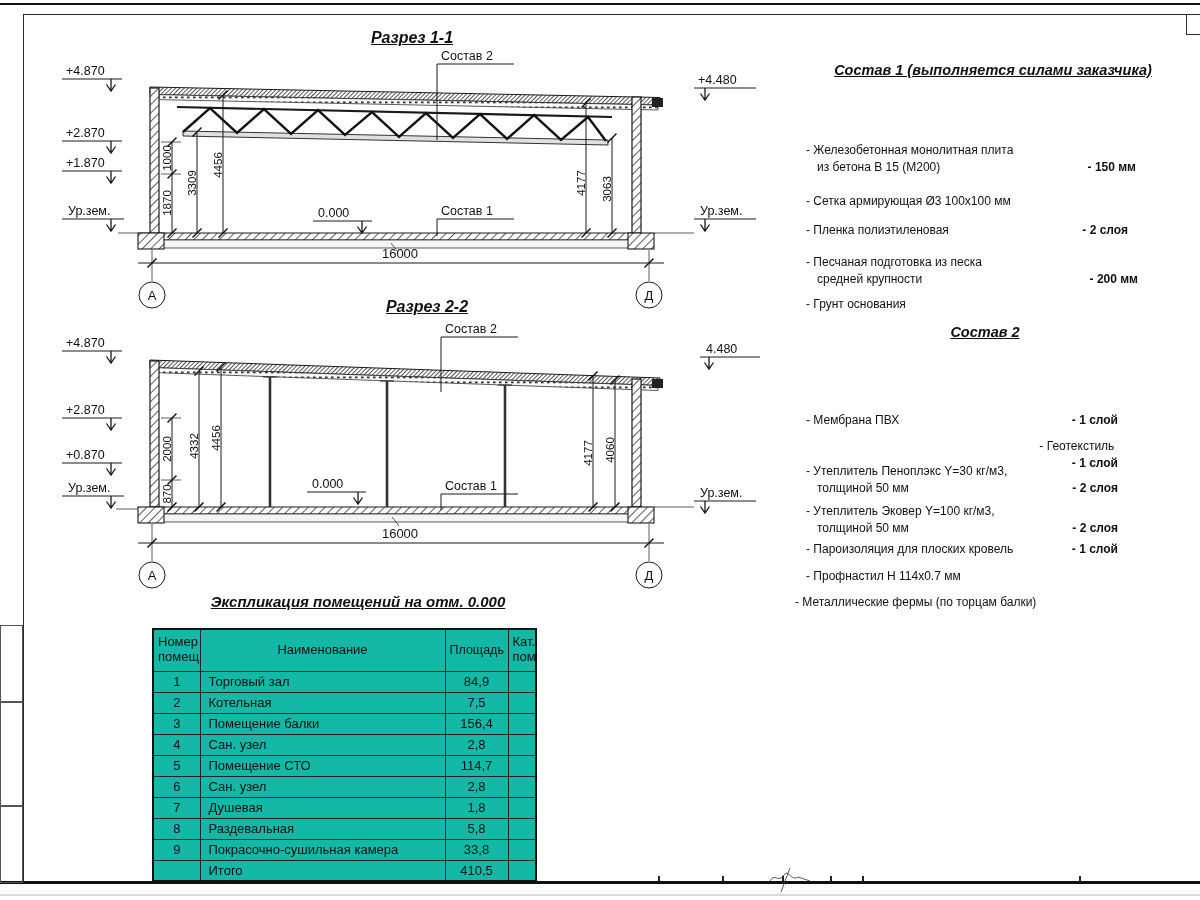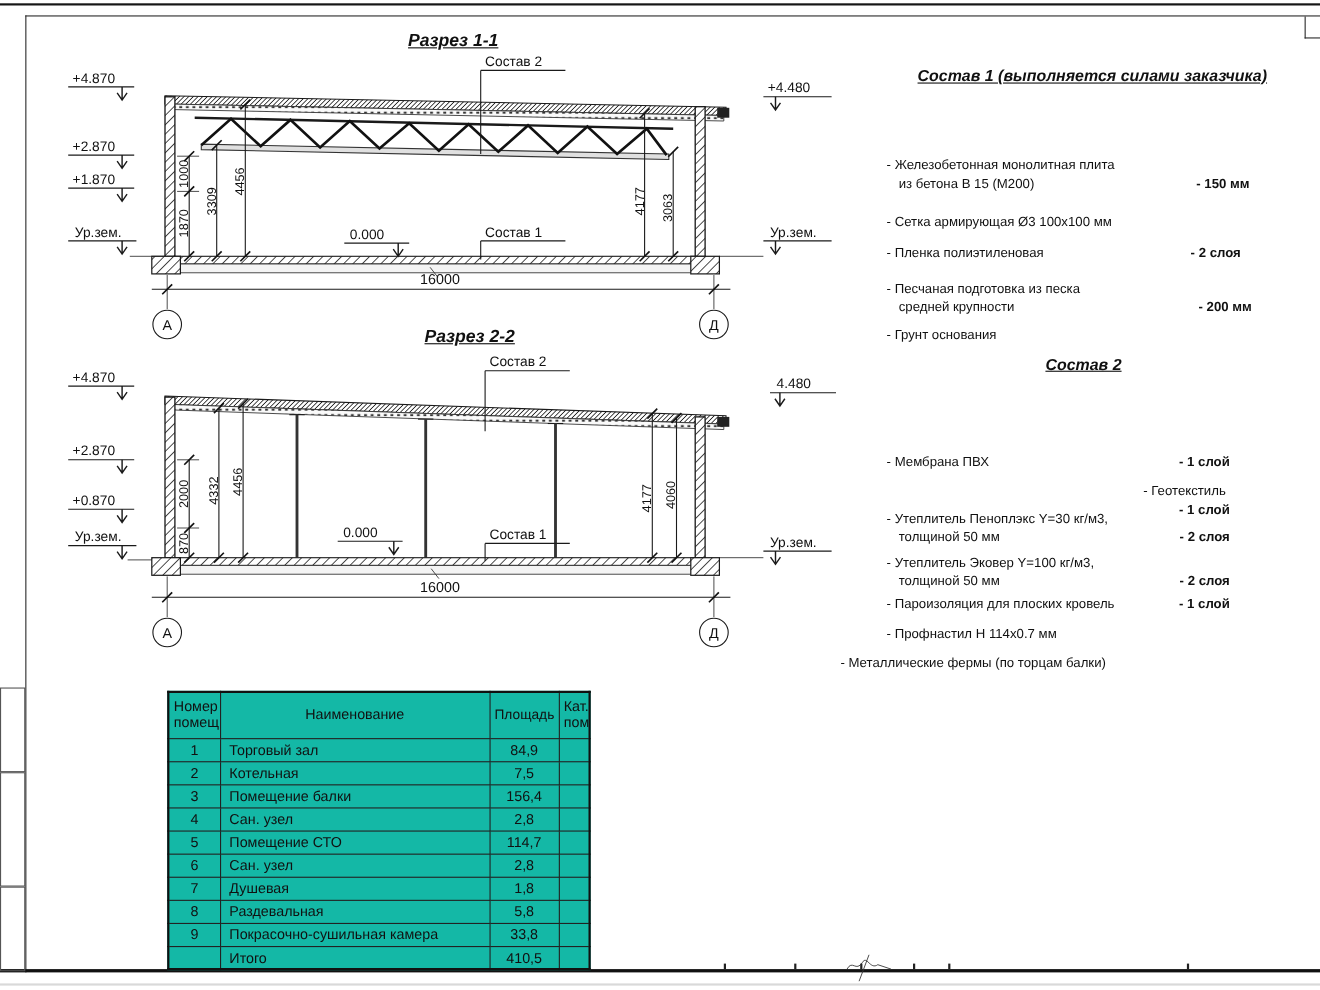--- a/index.html
+++ b/index.html
@@ -384,25 +384,26 @@
     <span class="ci-val">- 2 слоя</span>
   </div>
   <div class="ci" style="left:806px;top:509px;width:312px;">
     <span class="ci-text">- Пароизоляция для плоских кровель</span>
     <span class="ci-val">- 1 слой</span>
   </div>
   <div class="ci" style="left:806px;top:536px;width:312px;">
     <span class="ci-text">- Профнастил Н 114х0.7 мм</span>
     <span class="ci-val"></span>
   </div>
-  <div class="ci" style="left:764px;top:562px;width:312px;">
+  <div class="ci" style="left:795px;top:562px;width:312px;">
     <span class="ci-text">- Металлические фермы (по торцам балки)</span>
     <span class="ci-val"></span>
   </div>
 
+  <div class="abs title" style="left:178px;top:593px;width:360px;font-size:15px;">Экспликация помещений на отм. 0.000</div>
 
   <table class="expl abs" style="left:152px;top:628px;width:383px;">
     <colgroup>
         <col style="width:47px">
         <col style="width:245px">
         <col style="width:63px">
         <col style="width:28px">
       </colgroup>
     <tbody>
         <tr style="height:42px">

